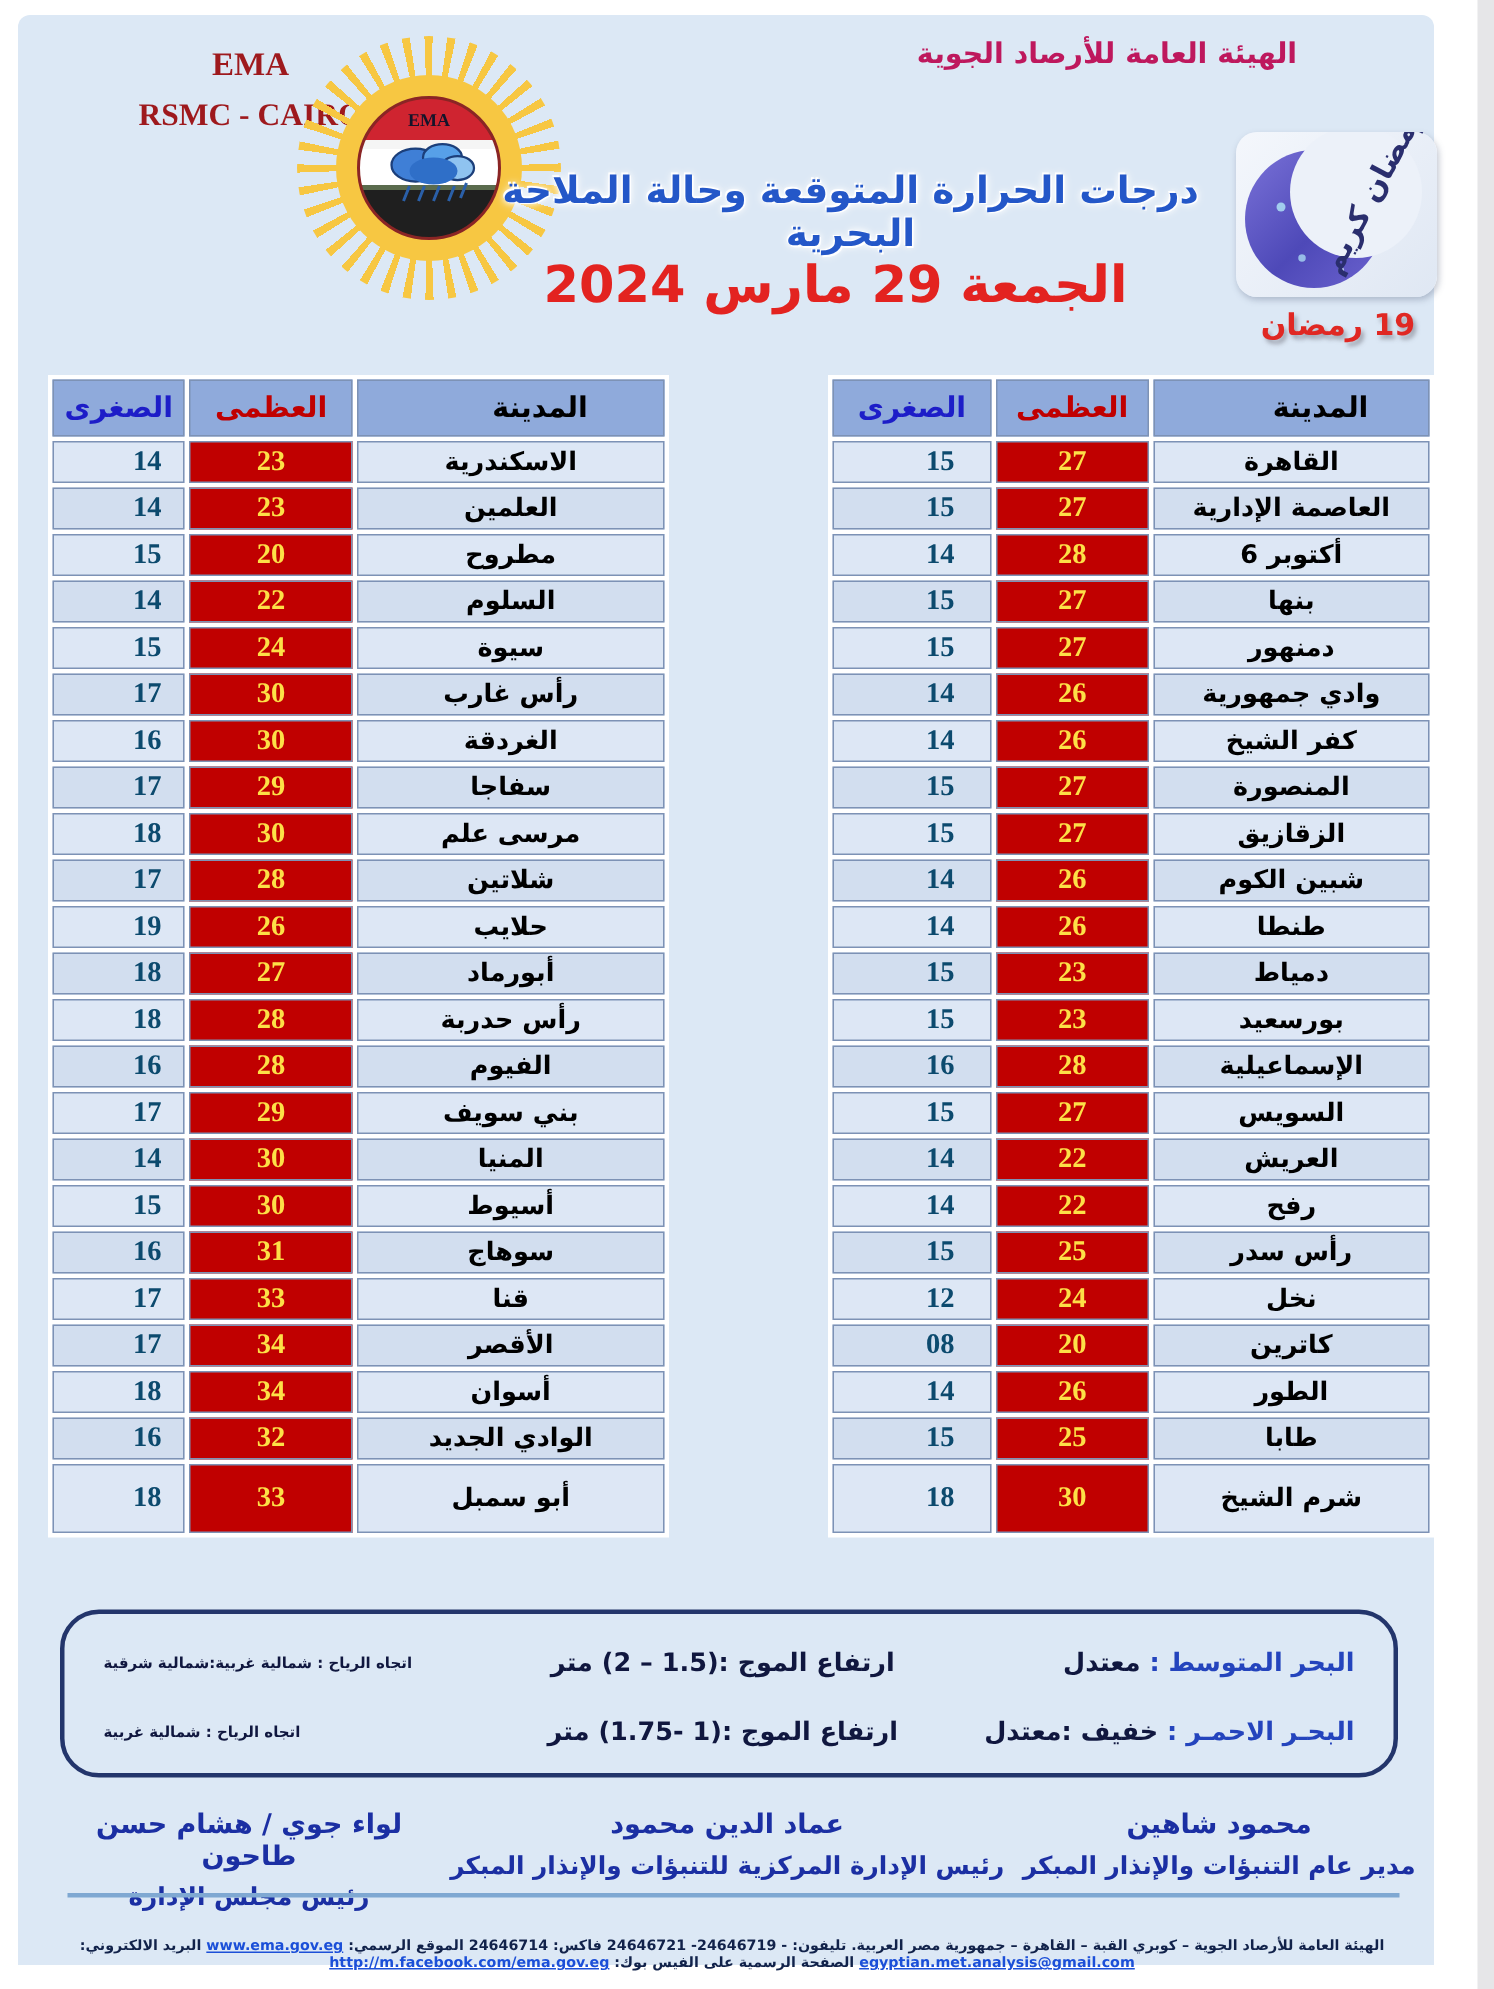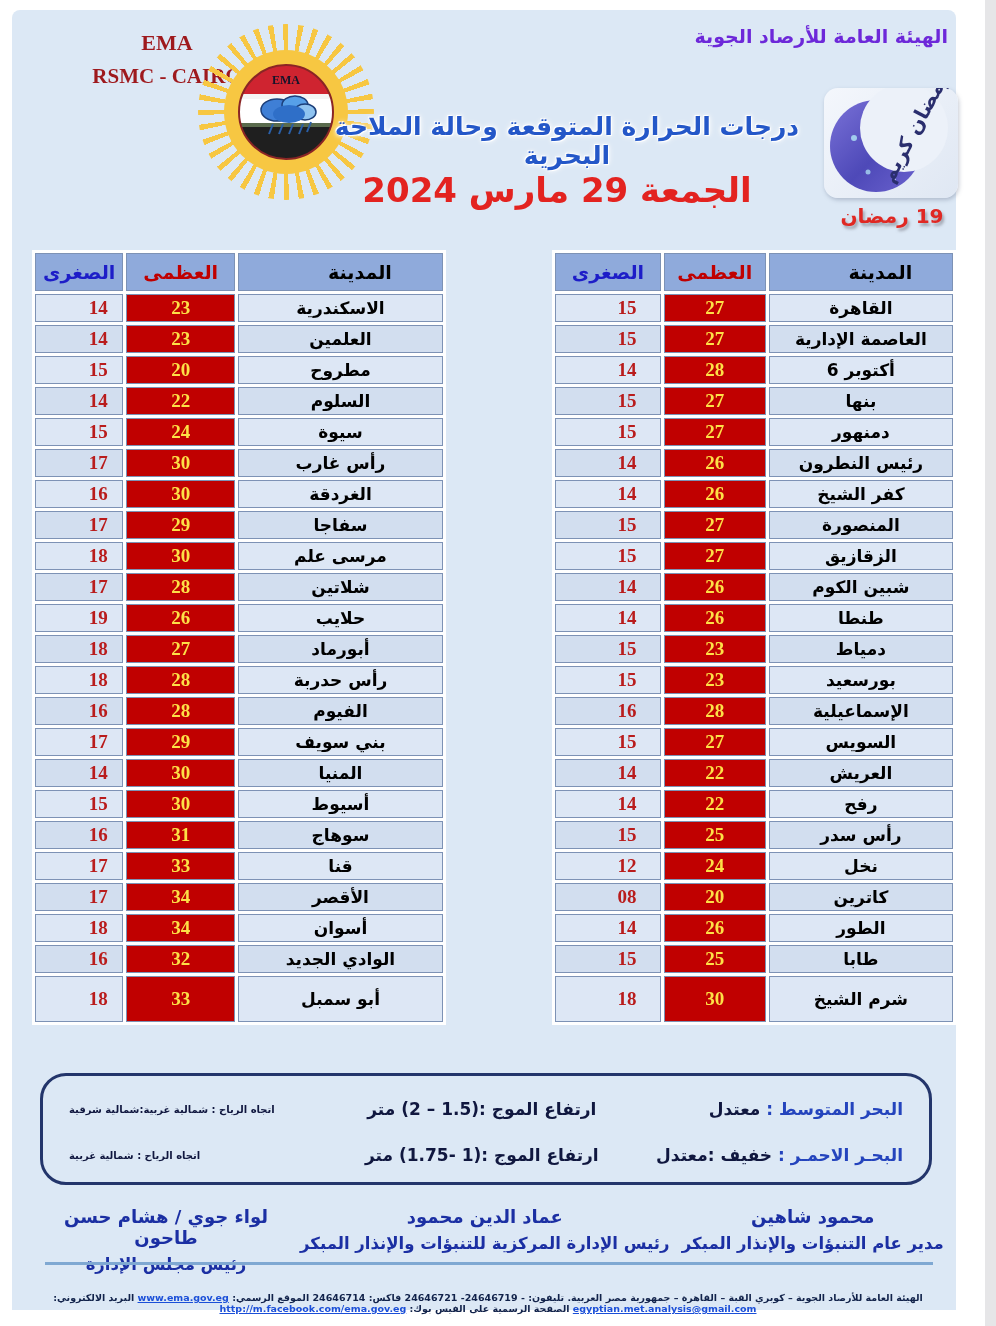--- a/index.html
+++ b/index.html
@@ -20,22 +20,22 @@
   .sun-rays { position:absolute; inset:0; border-radius:50%;
               background:repeating-conic-gradient(from -2deg, #f7c742 0deg 3.6deg, rgba(0,0,0,0) 3.6deg 10deg); }
   .sun-core { position:absolute; left:26px; top:26px; width:124px; height:124px; border-radius:50%; background:#f7c742; }
   .emblem { position:absolute; left:40px; top:40px; width:96px; height:96px; border-radius:50%;
             background:linear-gradient(#cf2430 0 30%, #f5f5f5 30% 36%, #ffffff 36% 62%, #5a6b4d 62% 66%, #1f1f1f 66% 100%);
             border:2px solid #8a2525; overflow:hidden; }
   .emblem .ema-txt { position:absolute; top:7px; left:0; width:100%; text-align:center;
                      font-size:12px; font-weight:bold; color:#14142a; font-family:"Liberation Serif", serif; }
   .emblem svg { position:absolute; left:13px; top:26px; }
 
-  .org-block { position:absolute; right:8px; top:12px; width:420px; text-align:right;
-               color:#6d28d9; font-weight:bold; font-size:19px; line-height:29px; direction:rtl; }
+  .org-block { position:absolute; right:8px; top:12px; width:420px; text-align:center;
+               color:#be185d; font-weight:bold; font-size:19px; line-height:29px; direction:rtl; }
 
   .doc-title { position:absolute; left:300px; top:102px; width:510px; text-align:center;
                direction:rtl; color:#2457c8; font-weight:bold; font-size:25px;
                text-shadow:0 0 4px #fff, 0 0 7px #fff, 1px 1px 0 #fff, -1px -1px 0 #fff; }
   .doc-date { position:absolute; left:325px; top:160px; width:440px; text-align:center;
               direction:rtl; color:#e32320; font-weight:bold; font-size:34px; }
 
   .ramadan { position:absolute; left:812px; top:78px; width:136px; text-align:center; }
   .ramadan-tile { width:134px; height:110px; border-radius:14px;
                   background:linear-gradient(135deg,#f4f7fc,#dfe7f3); box-shadow:1px 2px 4px rgba(90,100,130,.35); }
@@ -44,21 +44,21 @@
 
   
   .tbl-wrap { position:absolute; top:240px; }
   .tbl-left  { left:20px;  width:414px; }
   .tbl-right { left:540px; width:404px; }
   table.temps { width:100%; border-collapse:separate; border-spacing:3px; background:#ffffff; table-layout:fixed; }
   table.temps th, table.temps td { border:1px solid #7d92b5; text-align:center; vertical-align:middle; }
   table.temps thead th { background:#8faadb; height:38px; font-size:19px; font-weight:bold; direction:rtl; }
   th.h-min { color:#1d1dc8; } th.h-max { color:#c00000; } th.h-city { color:#000;padding-left:39px; }
   table.temps td { height:28px; font-weight:bold; }
-  td.c-min { color:#b91c1c; font-family:"Liberation Serif", serif; font-size:19px;padding-left:38px; }
+  td.c-min { color:#0c4a6e; font-family:"Liberation Serif", serif; font-size:19px;padding-left:38px; }
   td.c-max { background:#c00000; color:#fde047; font-family:"Liberation Serif", serif; font-size:19px; }
   td.c-city { color:#000; font-size:17px; direction:ltr; }
   tbody tr:nth-child(even) td.c-min, tbody tr:nth-child(even) td.c-city { background:#d2deef; }
   tbody tr:nth-child(odd)  td.c-min, tbody tr:nth-child(odd)  td.c-city { background:#dde7f5; }
   tbody tr:last-child td { height:46px; }
 
   
   .sea-box { position:absolute; left:28px; top:1063px; width:892px; height:112px;
              border:3px solid #23356b; border-radius:26px; padding:10px 26px 6px 26px; }
   .sea-row { display:grid; grid-template-columns:34% 33% 33%; direction:rtl; align-items:center;
@@ -334,21 +334,21 @@
 
           <tr>
             <td class="c-min">15</td>
             <td class="c-max">27</td>
             <td class="c-city">دمنهور</td>
           </tr>
 
           <tr>
             <td class="c-min">14</td>
             <td class="c-max">26</td>
-            <td class="c-city">رئيس النطرون</td>
+            <td class="c-city">وادي جمهورية</td>
           </tr>
 
           <tr>
             <td class="c-min">14</td>
             <td class="c-max">26</td>
             <td class="c-city">كفر الشيخ</td>
           </tr>
 
           <tr>
             <td class="c-min">15</td>

